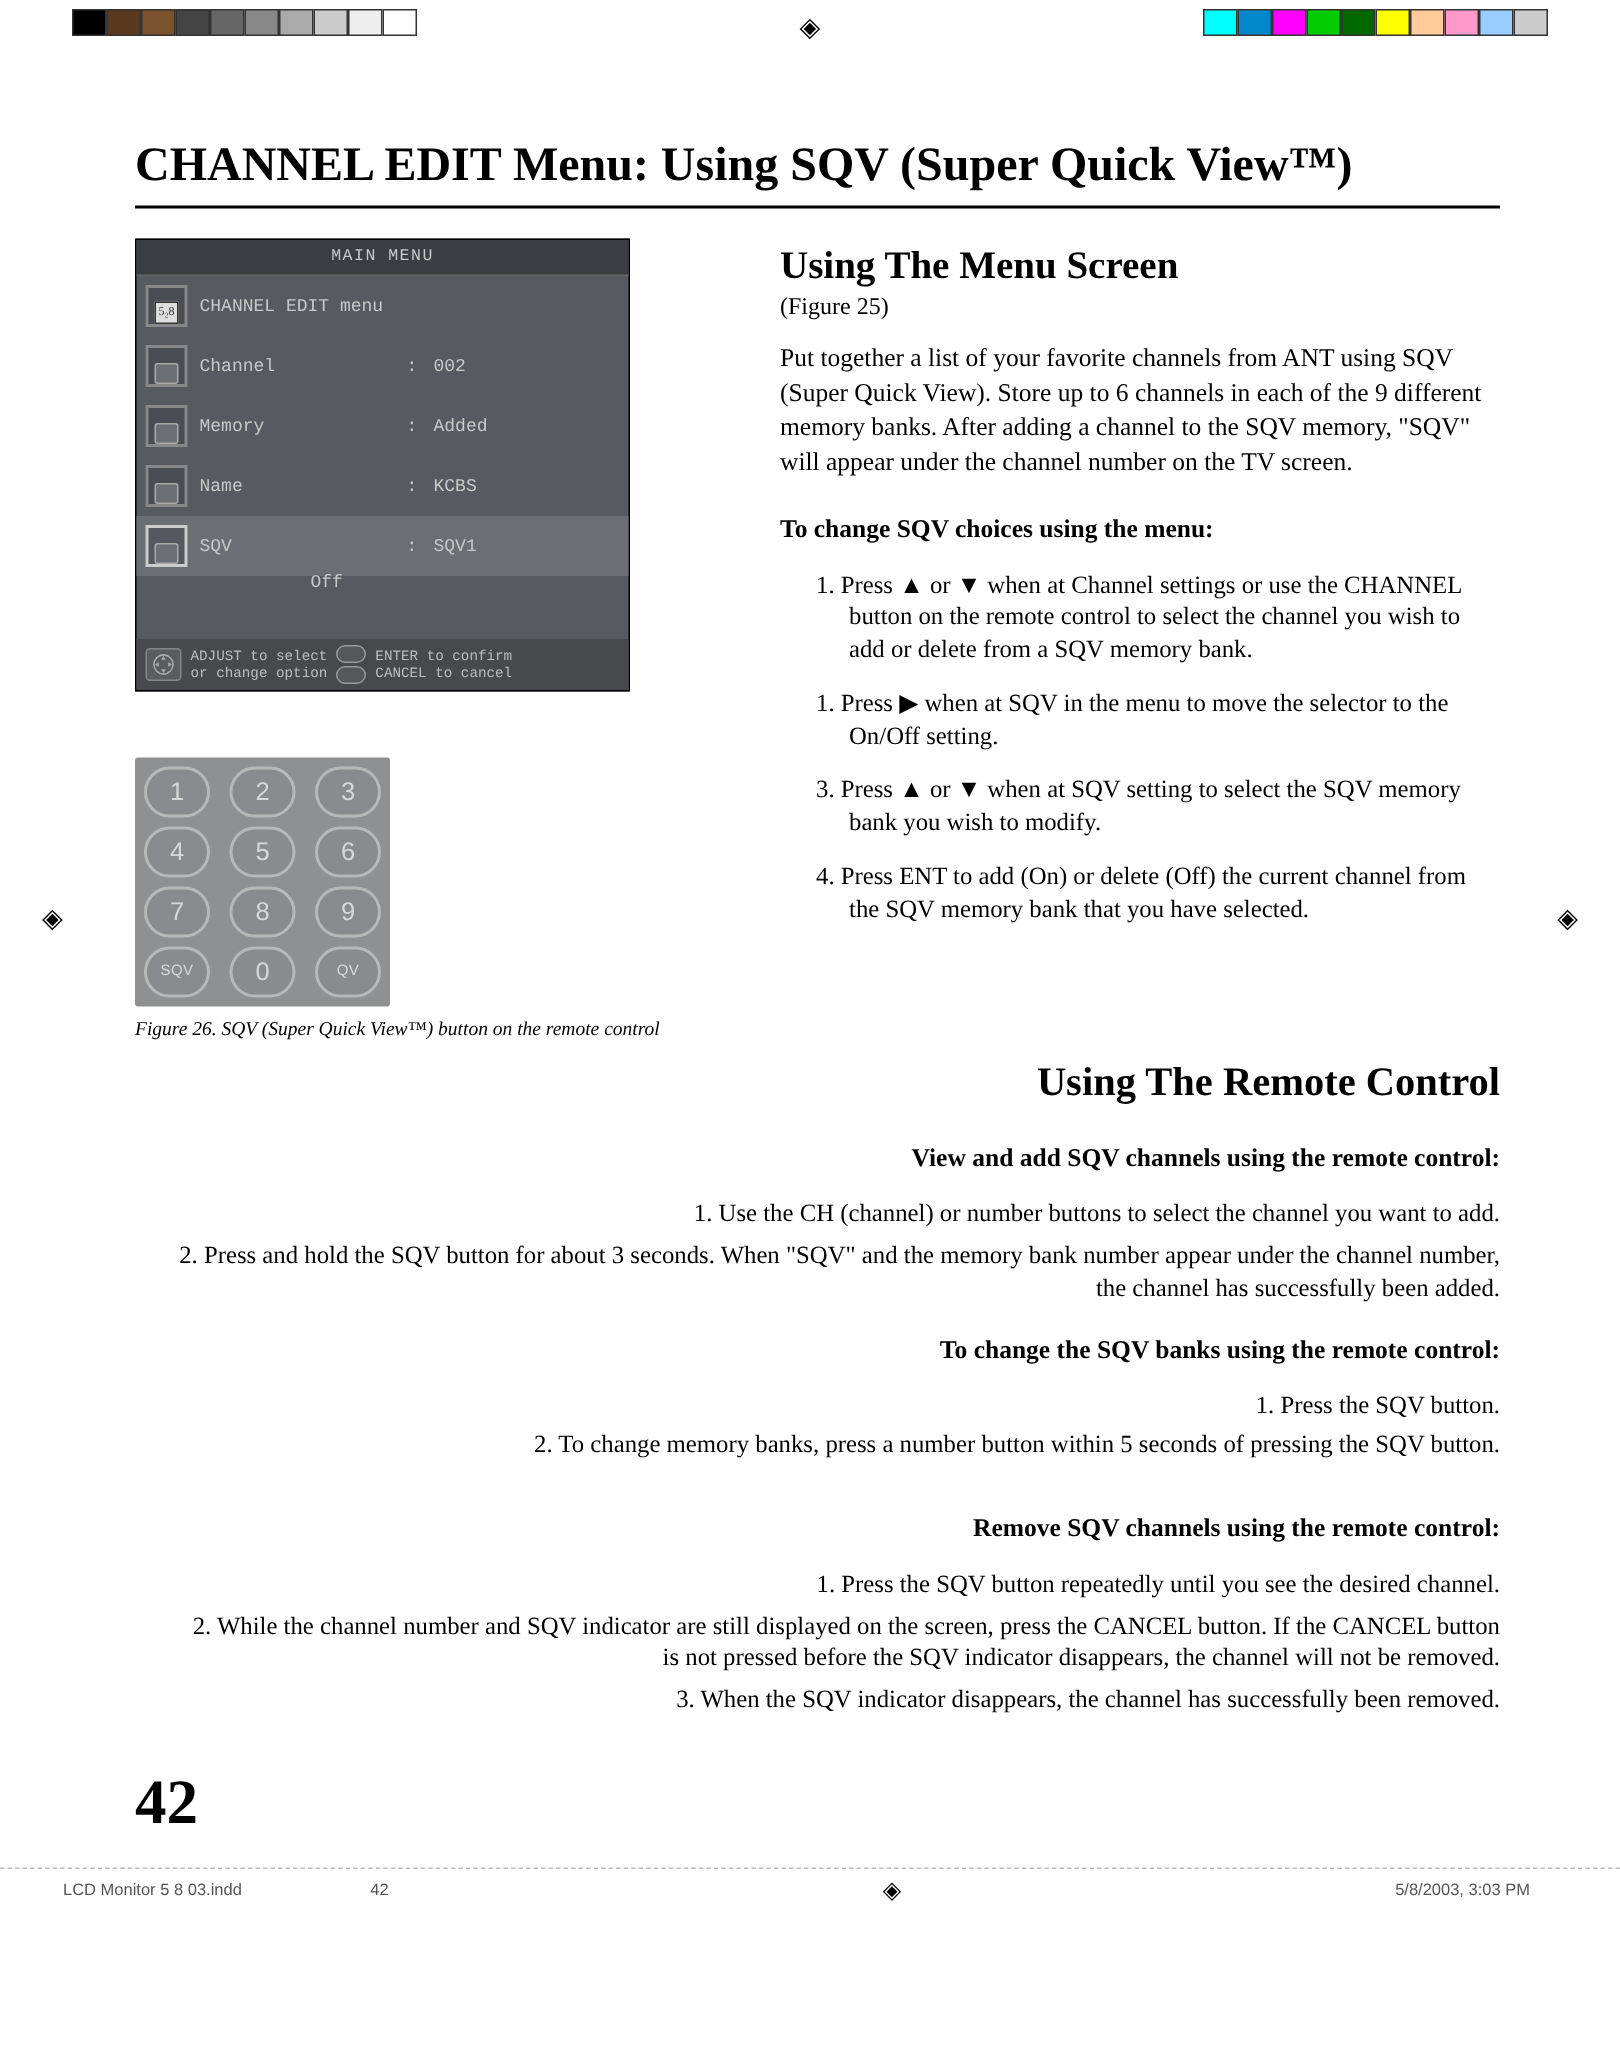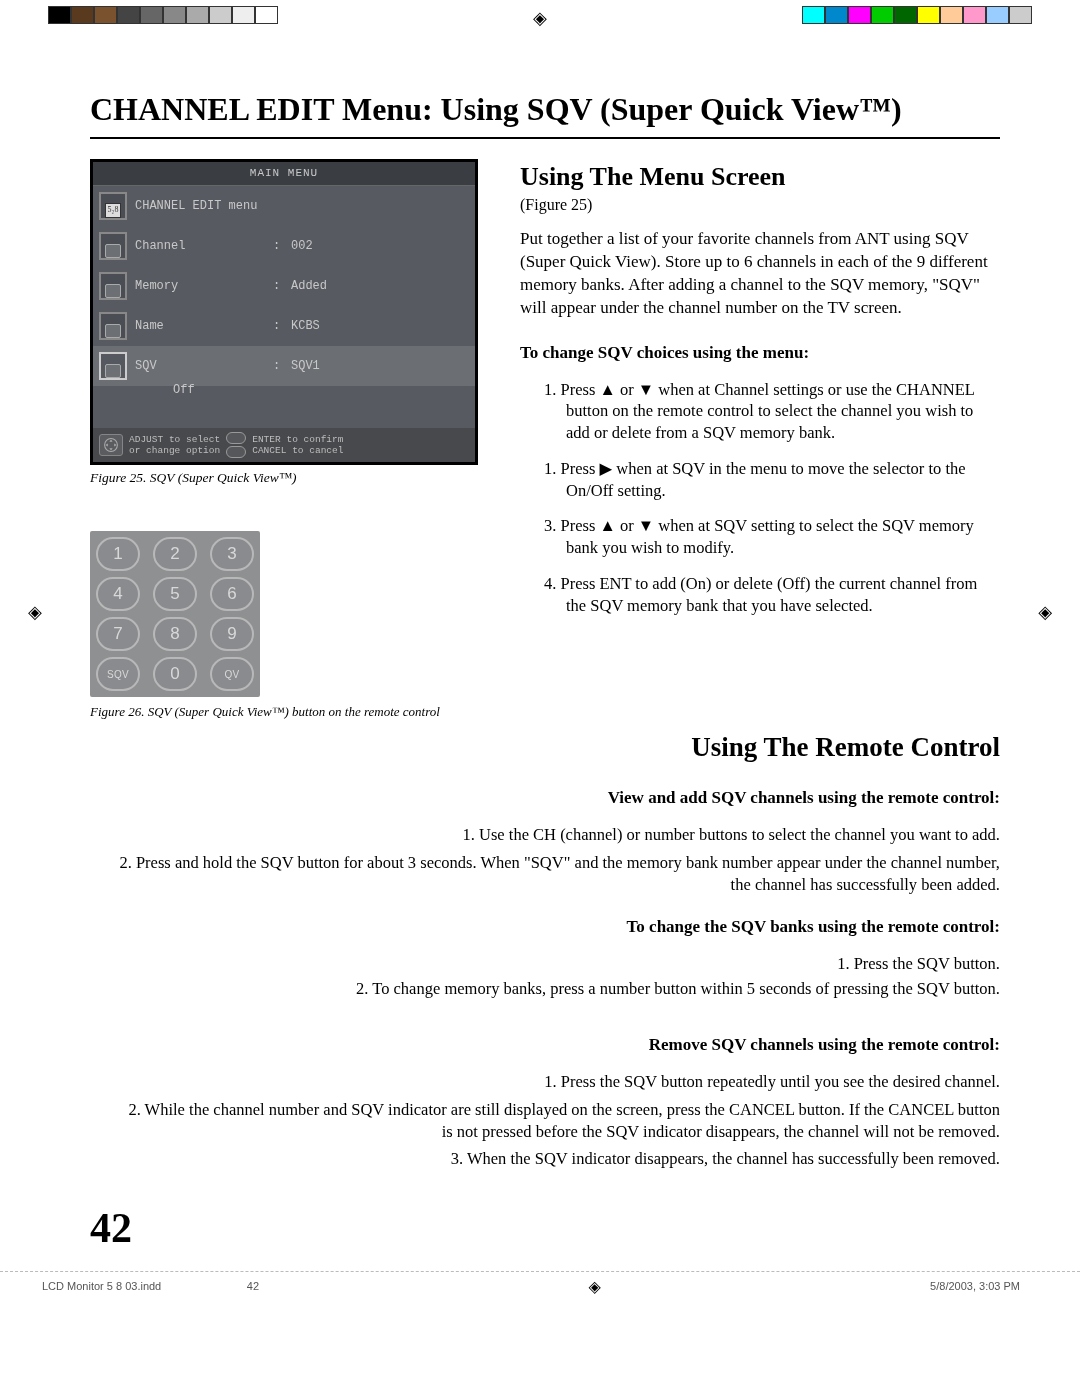--- a/index.html
+++ b/index.html
@@ -37,46 +37,46 @@
     padding-bottom: 6px;
     margin-bottom: 20px;
   }
 
   .cols { display: flex; gap: 40px; }
   .col-left { width: 390px; flex-shrink:0; }
   .col-right { flex: 1; }
 
   
   .menu-screen {
-    width: 388px;
+    width: 330px;
     background: #575a60;
     color: #d0d0d0;
     font-family: 'Courier New', monospace;
     font-size: 12px;
-    border: 3px solid #000000;
+    border: 1px solid #000000;
   }
   .menu-header {
     background: #3a3d42;
     text-align: center;
     padding: 4px 0;
     letter-spacing: 1px;
     font-size: 11px;
     color: #c9c9c9;
     border-bottom: 1px solid #666;
   }
   .menu-body { padding: 0; }
   .menu-row { display:flex; align-items:center; padding: 6px 6px; gap:8px; }
   .menu-row.selected { background: #6b6e73; }
   .row-icon-outer { width:28px; height:28px; border:2px solid #888; display:flex; align-items:flex-end; justify-content:center; background:#4a4d53;font-family:Liberation Serif, serif;}
   .row-icon-outer.sel { border-color:#ccc; background:#55585e;}
   .row-icon { width:16px; height:14px; border:1px solid #aaa; background:#6c6f74; border-radius:2px;}
   .row-label { flex:0 0 130px; color:#c8c8c8;}
   .row-sep { flex:0 0 10px; color:#c8c8c8;}
   .row-val { flex:1; color:#c8c8c8;}
-  .row-val2 { padding-left: 80px; color:#c8c8c8; font-size:12px; margin-top:-4px; padding-bottom:6px;}
+  .row-val2 { padding-left: 116px; color:#c8c8c8; font-size:12px; margin-top:-4px; padding-bottom:6px;}
   .menu-spacer { height: 24px; }
   .menu-footer {
     background:#48494c; display:flex; align-items:center; gap:6px;
     padding: 4px 6px; font-size:10px; color:#bdbdbd;
   }
   .foot-icon { width:24px; height:22px; background:#5b5c5f; border:1px solid #858585; border-radius:3px; display:flex; align-items:center; justify-content:center;}
   .foot-icon svg { width:16px; height:16px; }
   .foot-seg { display:flex; flex-direction:column; gap:1px; font-size:9.5px; line-height:1.05;}
   .foot-oval { width:20px; height:12px; border:1px solid #999; border-radius:6px; background:#55575a;}
 
@@ -221,21 +221,20 @@
           <div style="display:flex;flex-direction:column;gap:2px;">
             <div class="foot-oval"></div>
             <div class="foot-oval"></div>
           </div>
           <div class="foot-seg">
             <span>ENTER to confirm</span>
             <span>CANCEL to cancel</span>
           </div>
         </div>
       </div>
-      <div class="caption">Figure 25. SQV (Super Quick View™)</div>
 
       <div class="keypad">
         <div class="kp-row">
           <div class="kp-btn">1</div>
           <div class="kp-btn">2</div>
           <div class="kp-btn">3</div>
         </div>
         <div class="kp-row">
           <div class="kp-btn">4</div>
           <div class="kp-btn">5</div>

